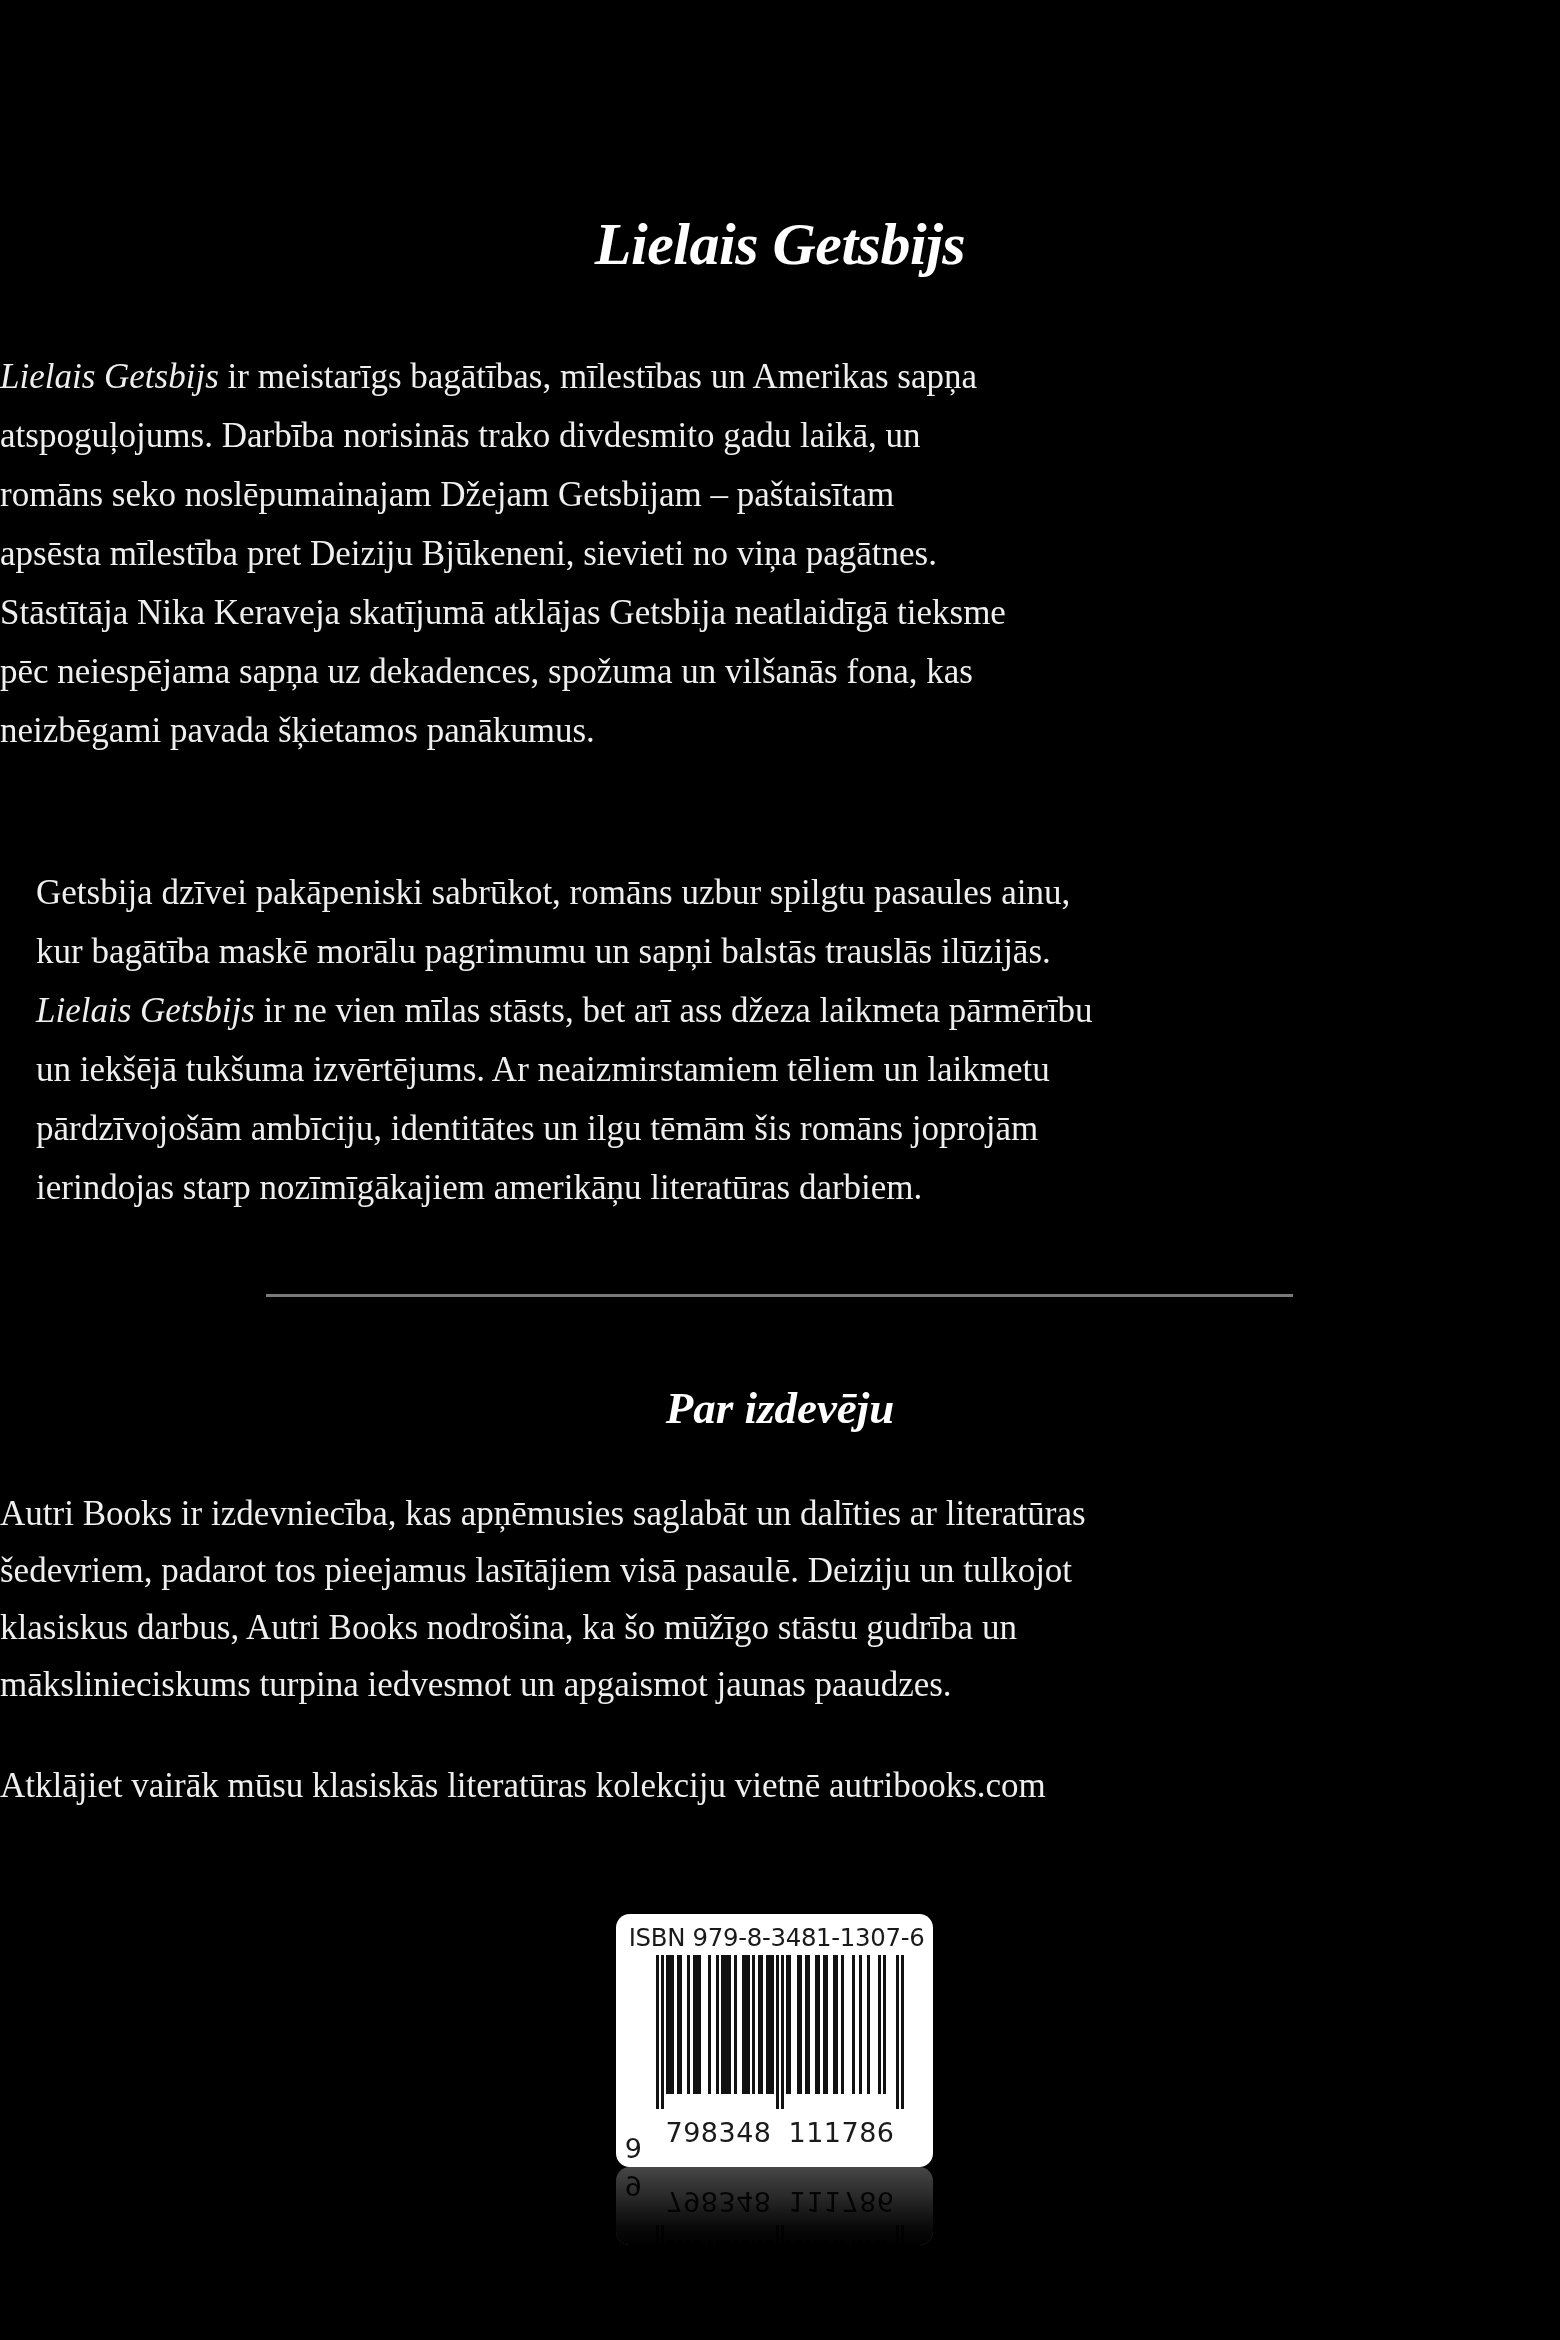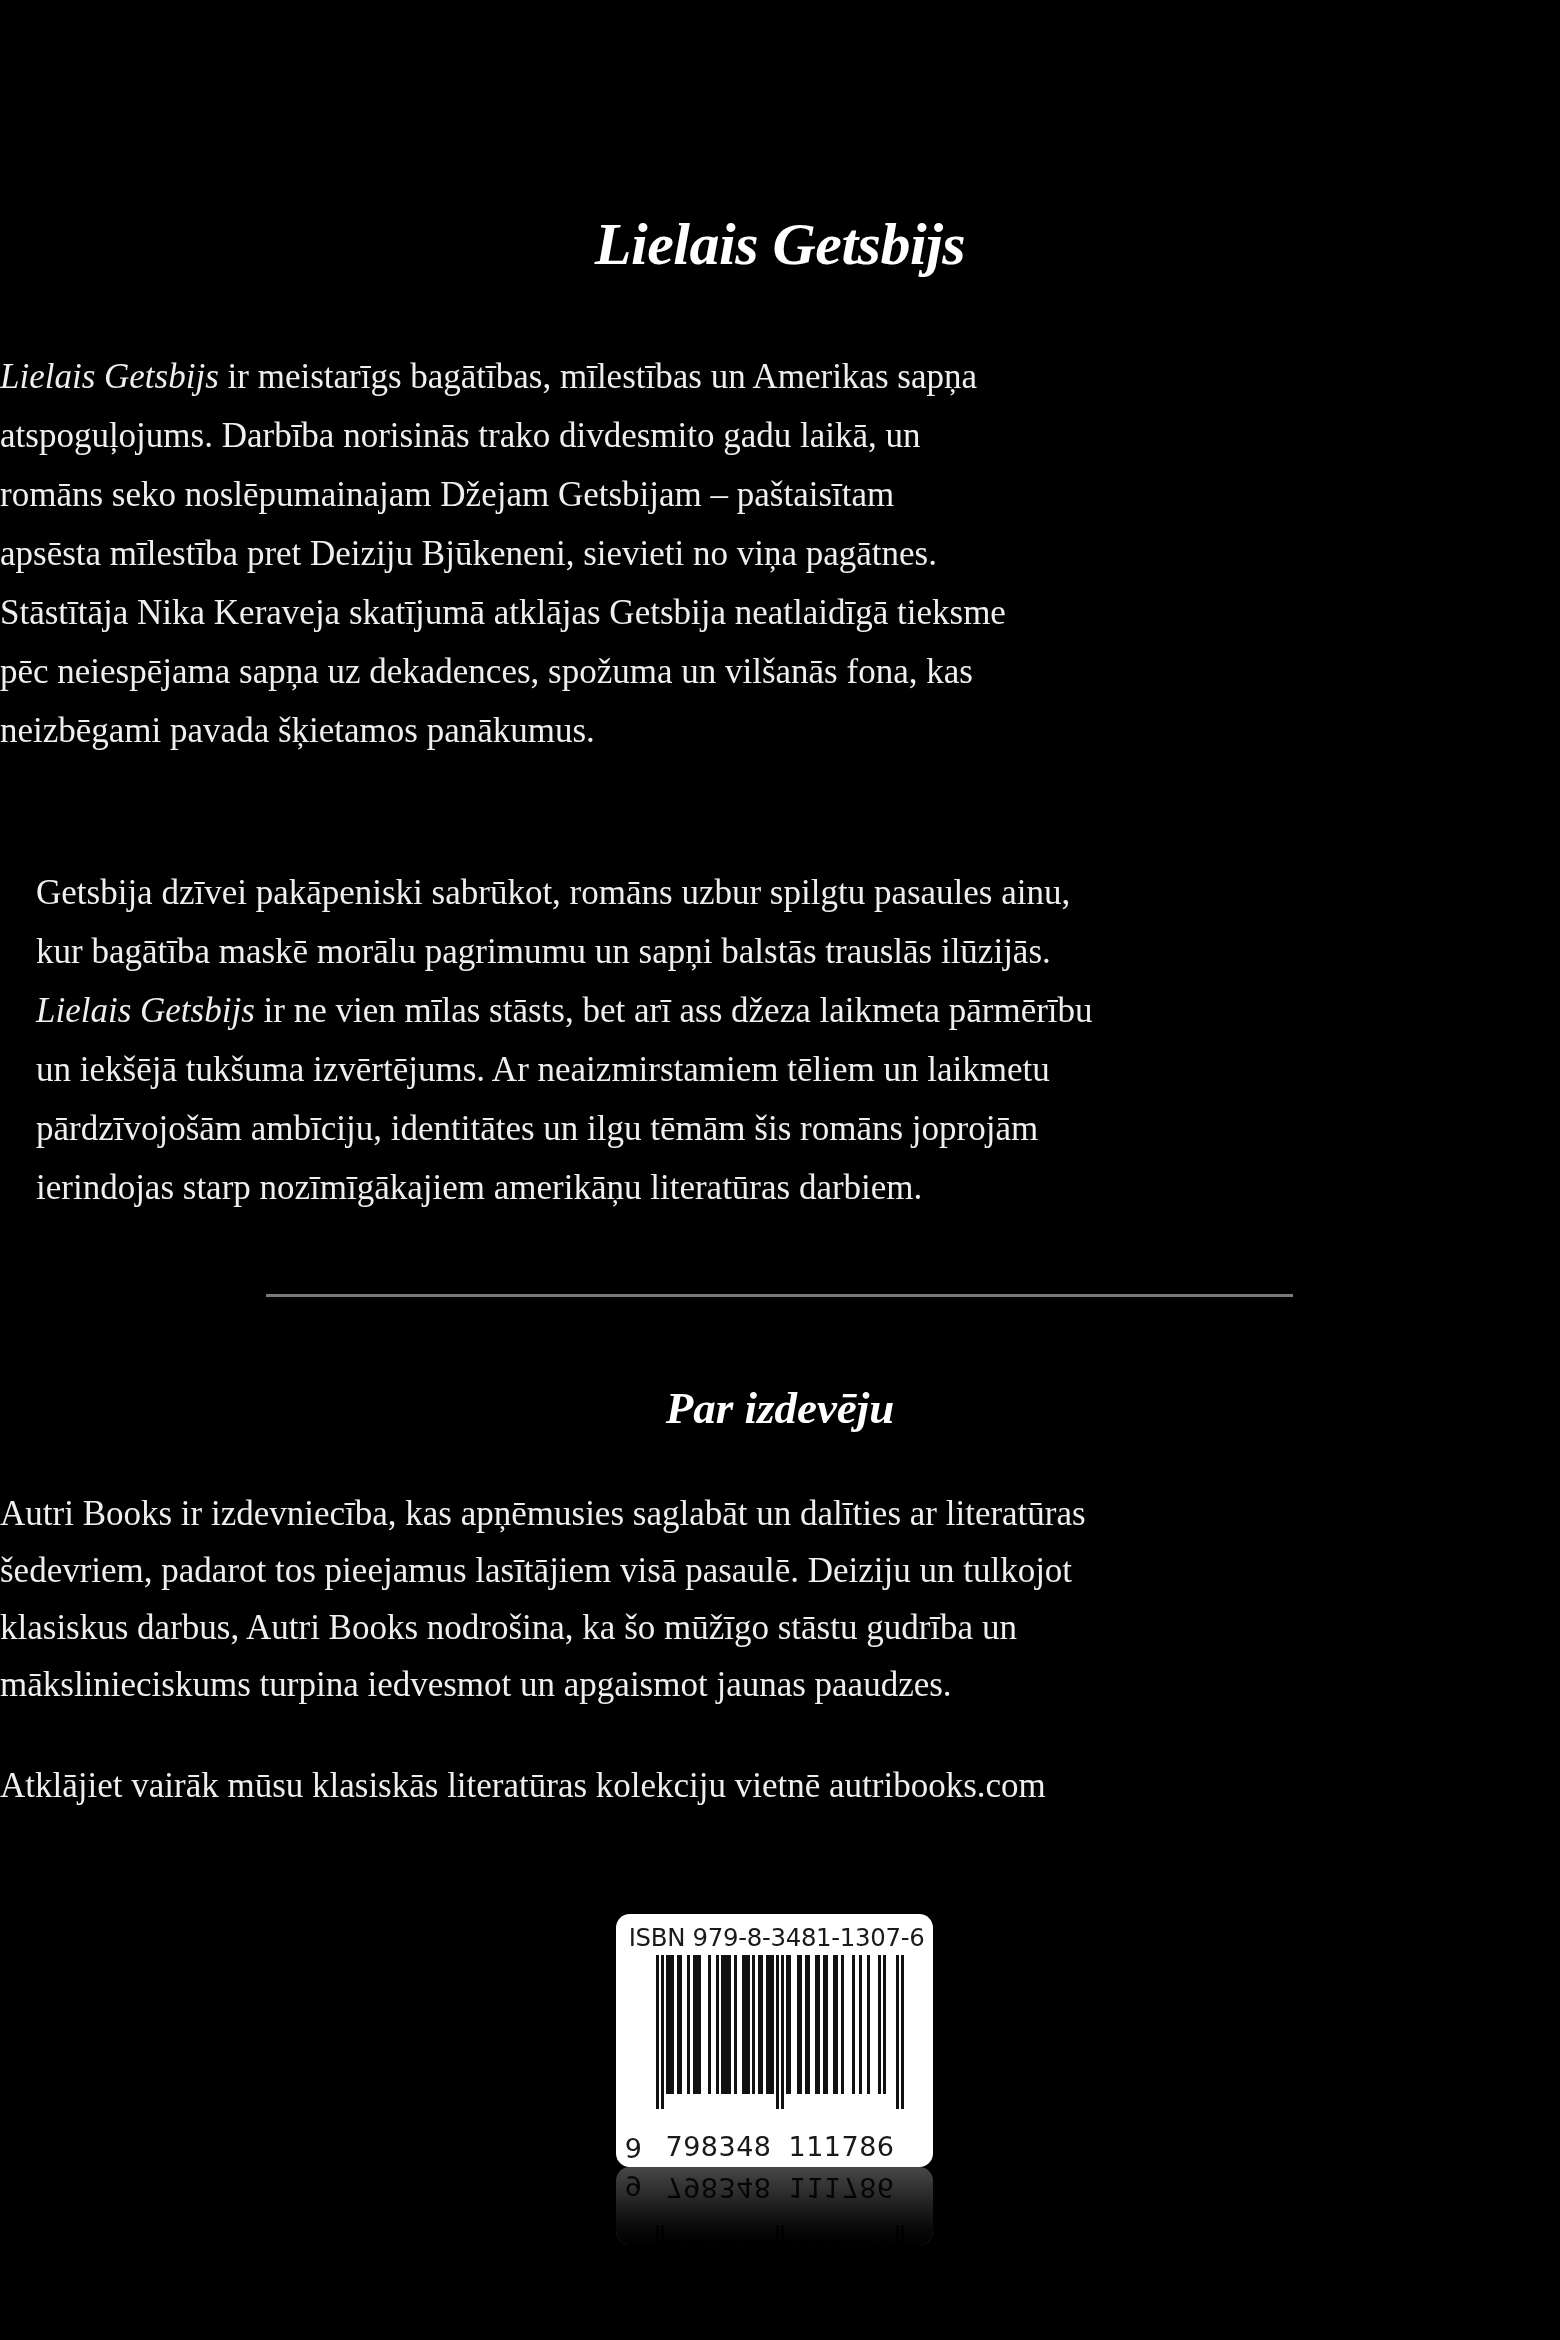--- a/index.html
+++ b/index.html
@@ -111,21 +111,21 @@
     top: 0;
     background: #111111;
   }
   .digit-lead, .digit-group {
     position: absolute;
     font-family: "DejaVu Sans", "Liberation Sans", sans-serif;
     font-size: 27px;
     line-height: 29px;
     color: #1a1a1a;
     white-space: nowrap;
-    top: 218px;
+    top: 204px;
     background: #ffffff;
   }
   .digit-lead { left: 8.8px; top: 220px; background: transparent; }
   .digit-group.left { left: 48px; width: 109px; text-align: center; letter-spacing: 0.5px; }
   .digit-group.right { left: 170px; width: 111px; text-align: center; letter-spacing: 0.5px; }
   .reflection {
     position: relative;
     width: 317px;
     height: 78px;
     margin-top: 0;

